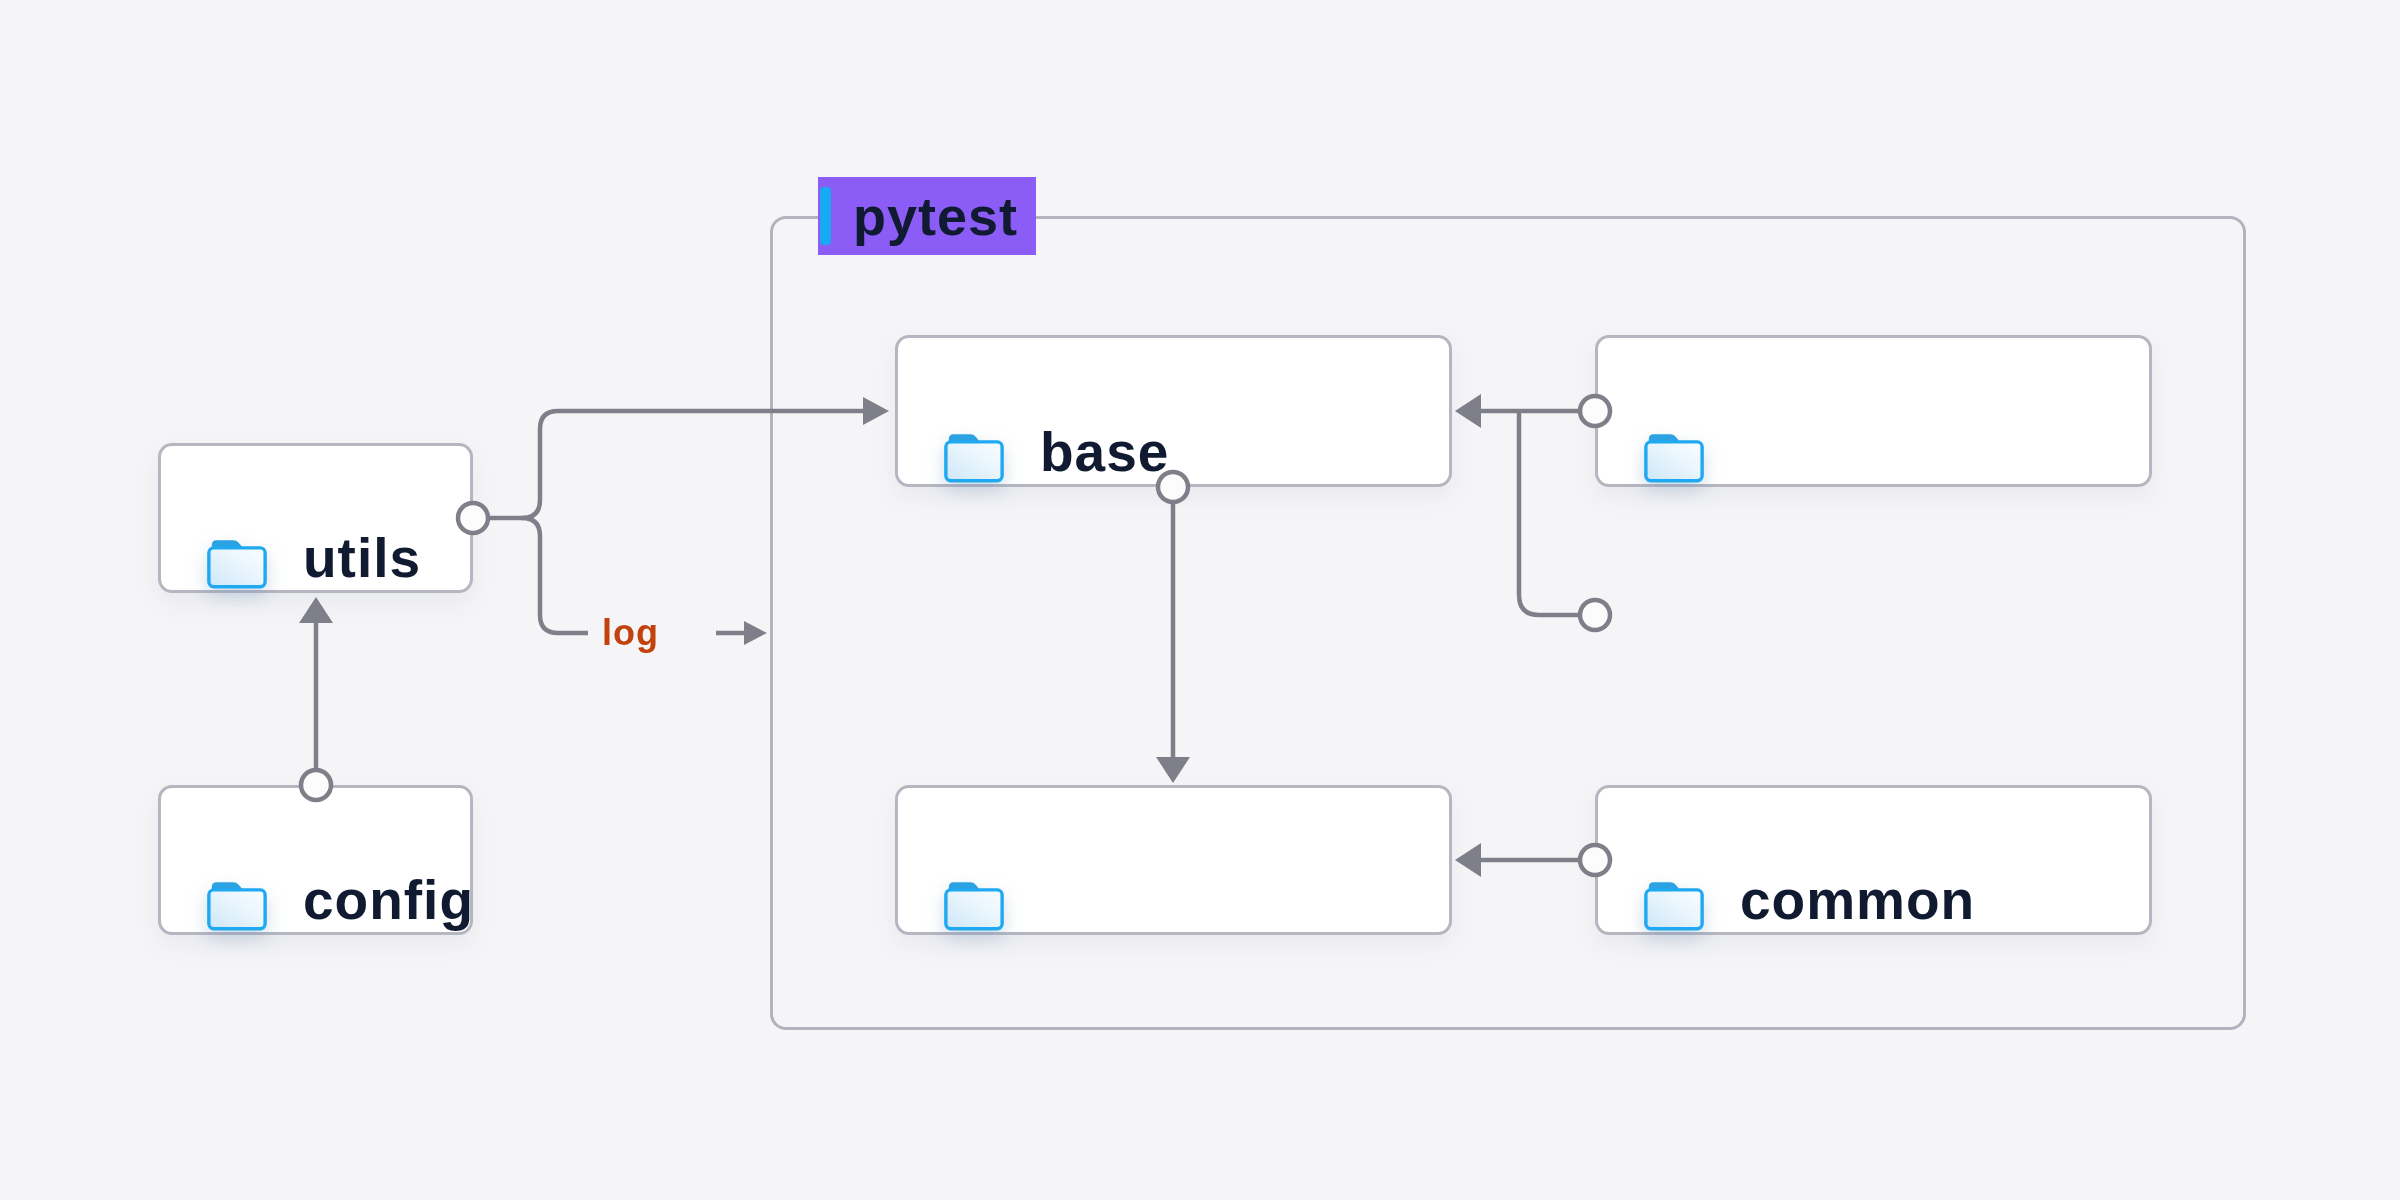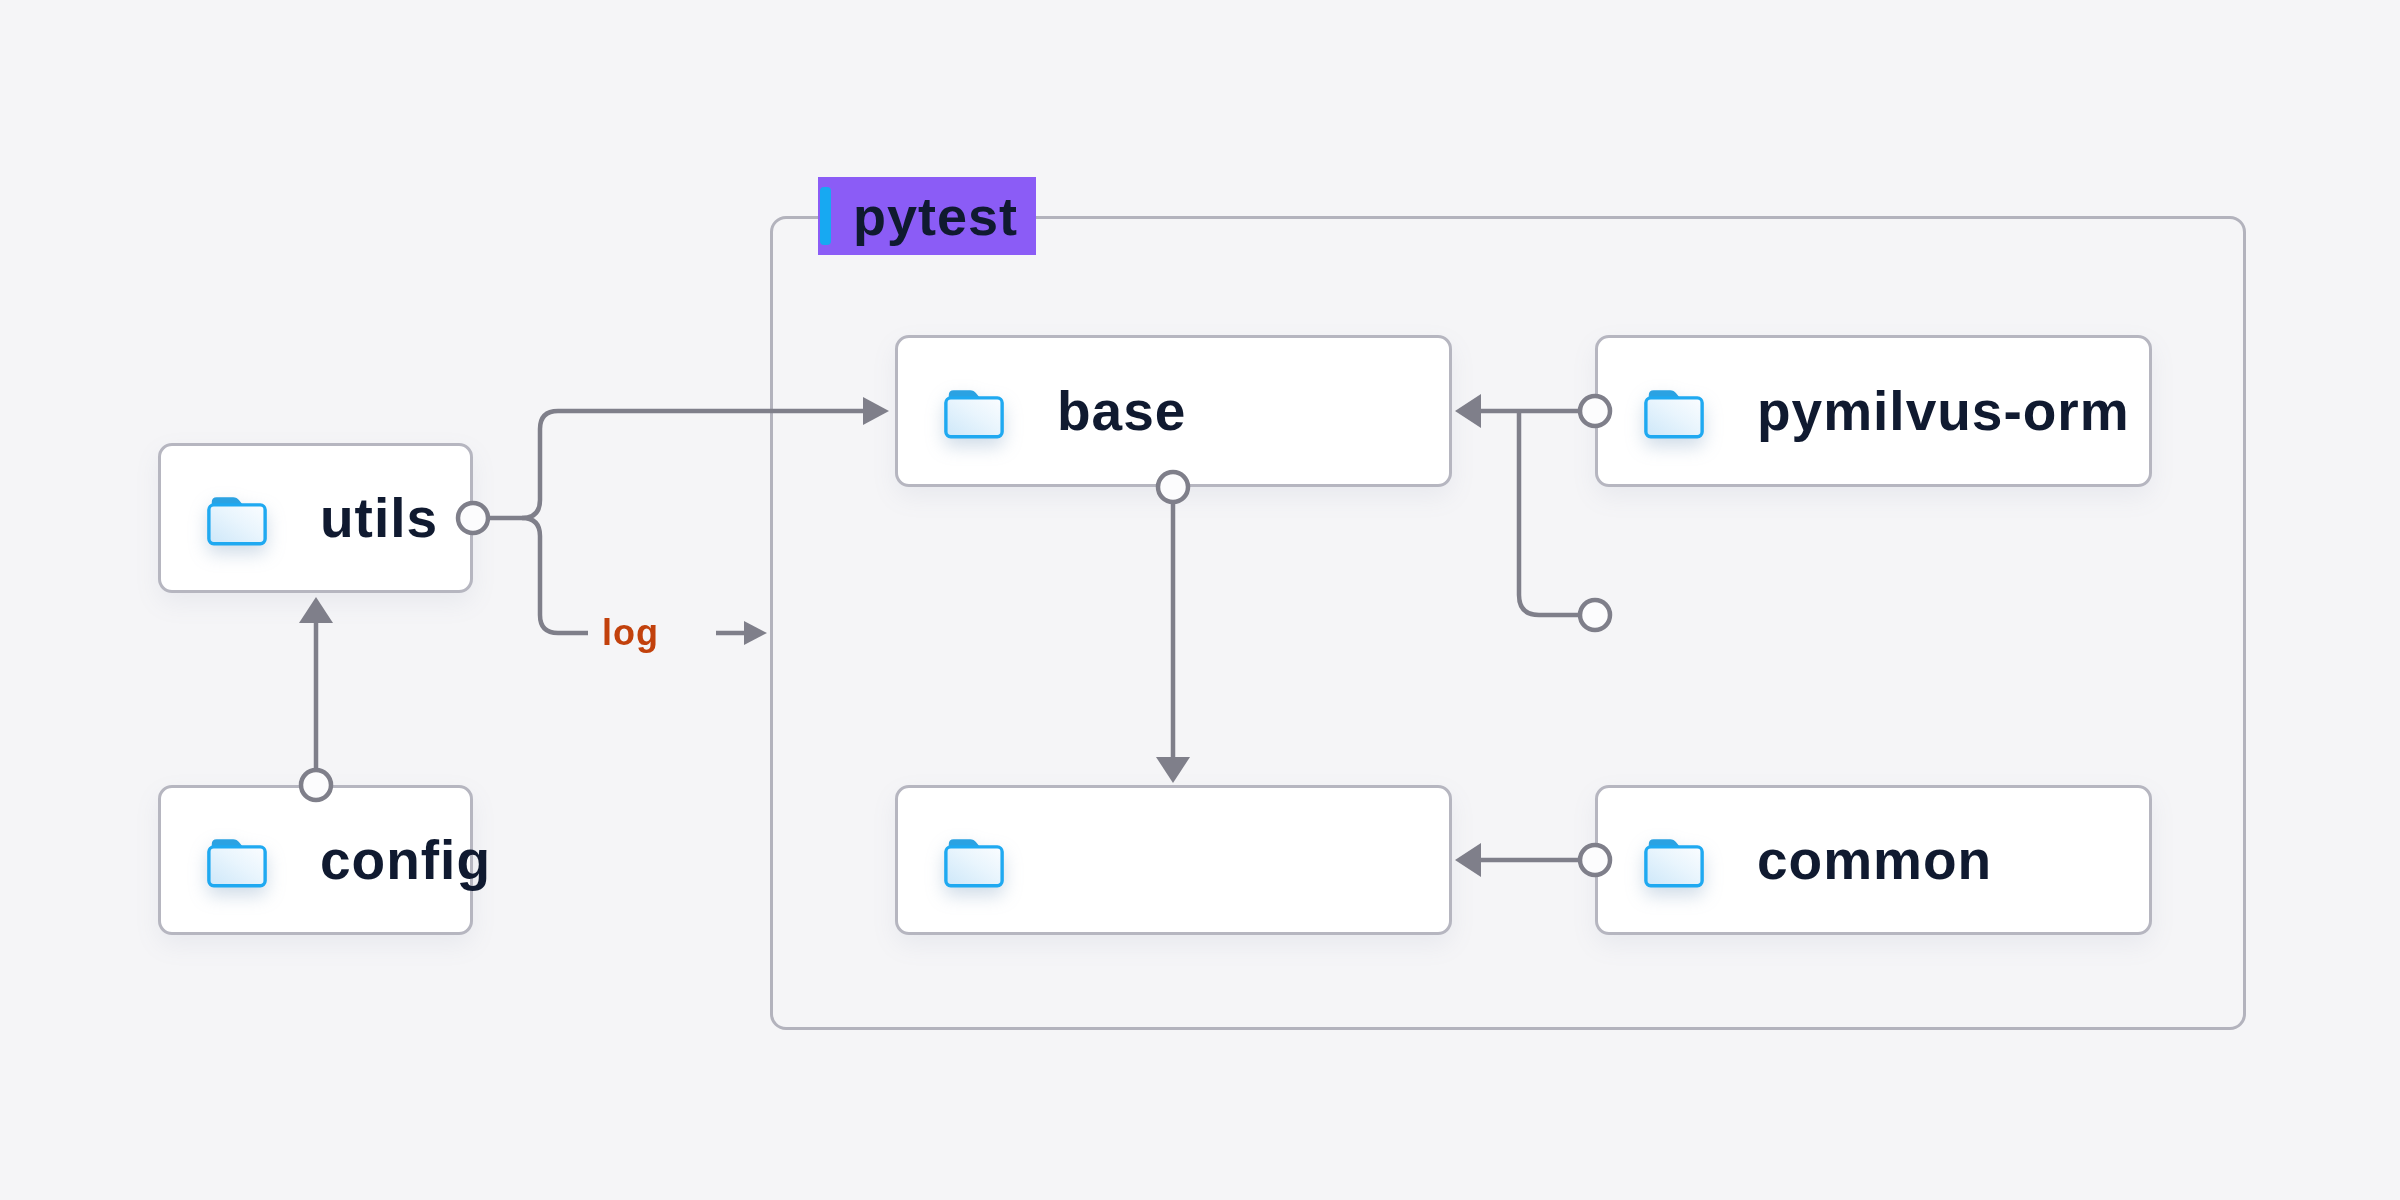--- a/index.html
+++ b/index.html
@@ -41,22 +41,22 @@
     font-size:54px;font-weight:700;
     color:#101a30;letter-spacing:1px;
   }
 
   
   .node{
     position:absolute;
     background:#ffffff;
     border:3px solid #b6b6c0;
     border-radius:14px;
-    display:flex;align-items:center;
-    padding-left:44px;gap:51px;
+    display:flex;align-items:flex-end;
+    padding-left:44px;gap:34px;
     box-sizing:border-box;
     z-index:1;
     box-shadow:0 10px 24px rgba(130,140,165,0.10);
   }
   .node-label{
     font-size:55px;font-weight:700;
     color:#101a30;letter-spacing:1px;
     white-space:nowrap;
   }
   #n-utils    {left:158px;top:443px;width:315px;height:150px;}
@@ -157,21 +157,20 @@
       <defs>
           <linearGradient id="fg-orm" x1="0" y1="1" x2="1" y2="0">
         <stop offset="0" stop-color="#cde7f9"></stop>
             <stop offset="0.55" stop-color="#e9f5fd"></stop>
             <stop offset="1" stop-color="#fbfdff"></stop>
       </linearGradient>
         </defs>
       <path class="ftab" d="M7 16 v-4 q0 -5 5 -5 h17 q4 0 6 3 l5 6 z"></path>
       <rect class="fbody" x="4" y="15" width="58" height="40" rx="5" fill="url(#fg-orm)"></rect>
     </svg>
-    <span class="node-label">pymilvus-orm</span>
   </div>
 
 
   <div class="node" id="n-testcases">
     <svg class="folder" width="64" height="57" viewBox="0 0 66 58" aria-hidden="true">
       <defs>
           <linearGradient id="fg-testcases" x1="0" y1="1" x2="1" y2="0">
         <stop offset="0" stop-color="#cde7f9"></stop>
             <stop offset="0.55" stop-color="#e9f5fd"></stop>
             <stop offset="1" stop-color="#fbfdff"></stop>

